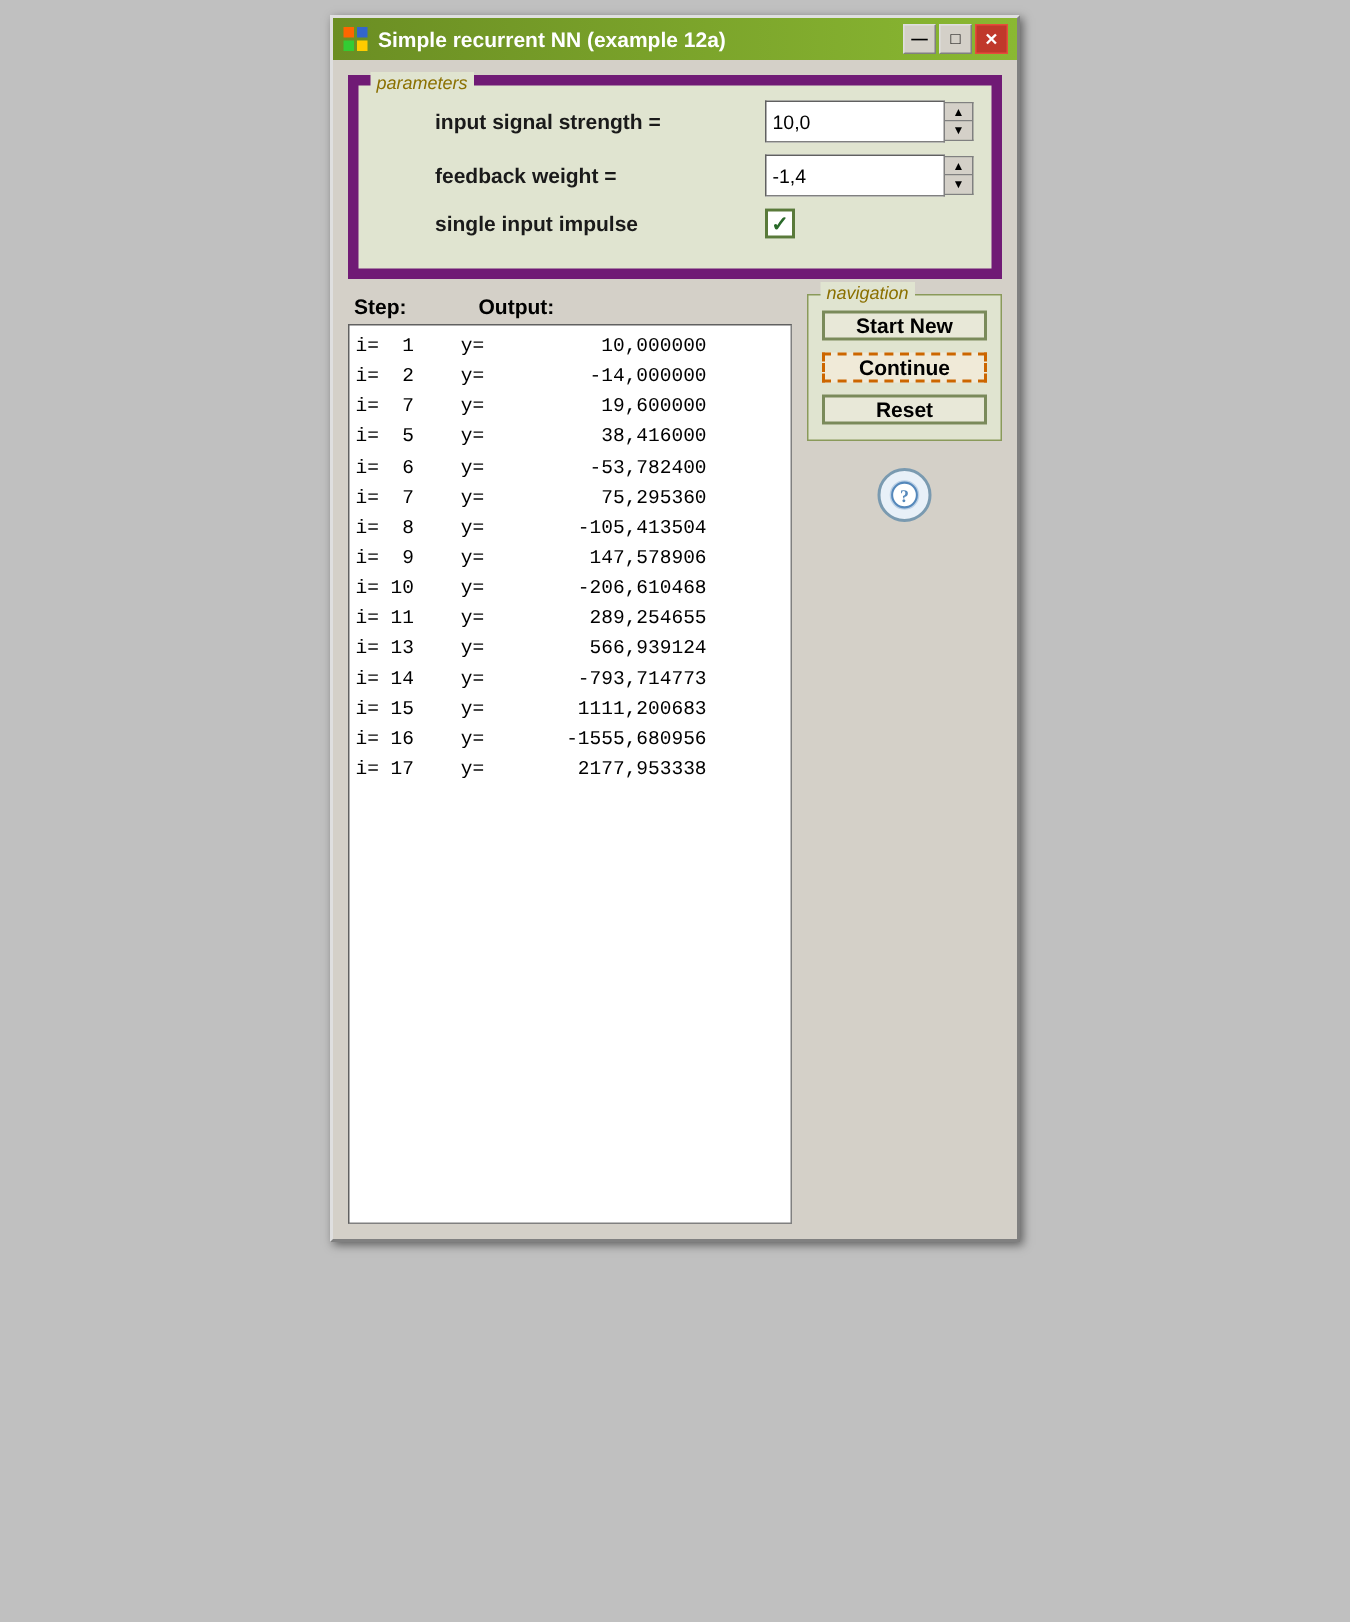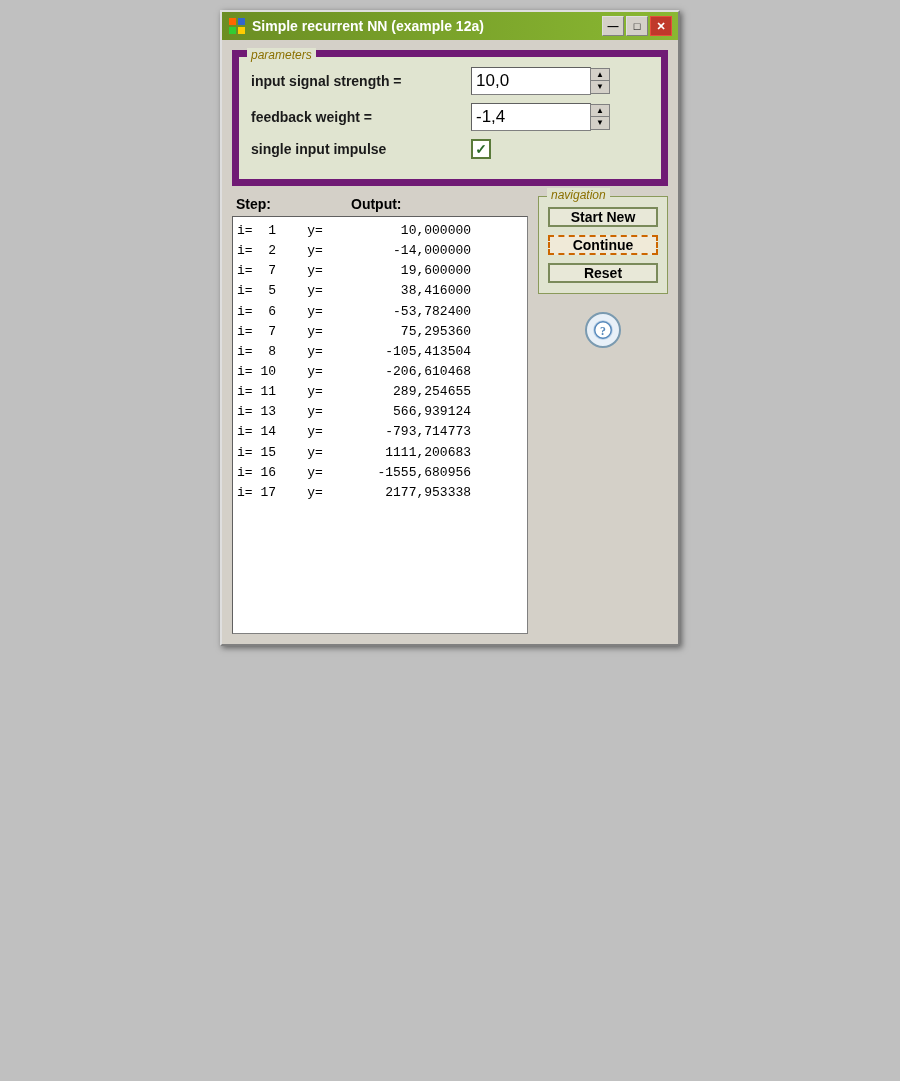--- a/index.html
+++ b/index.html
@@ -98,36 +98,37 @@
       display: flex;
       align-items: center;
       margin-bottom: 8px;
     }
 
     .param-label {
       font-weight: bold;
       font-size: 14px;
       color: #1a1a1a;
       min-width: 220px;
+      margin-left: 39px;
     }
 
     .param-value {
       display: flex;
       align-items: center;
       gap: 0;
     }
 
     .param-input {
       width: 120px;
       height: 24px;
       border: 1px solid #808080;
       border-top-color: #606060;
       border-left-color: #606060;
       background: white;
-      font-size: 17px;
+      font-size: 13px;
       padding: 13px 4px;
       font-family: 'Segoe UI', Tahoma, sans-serif;
     }
 
     .spinner-btns {
       display: flex;
       flex-direction: column;
       border: 1px solid #808080;
       border-left: none;
     }
@@ -177,33 +178,33 @@
       gap: 10px;
       align-items: flex-start;
     }
 
     .output-left {
       flex: 1;
     }
 
     .output-header {
       display: flex;
-      gap: 80px;
+      gap: 48px;
       padding: 0 4px 4px 4px;
       font-weight: bold;
       font-size: 14px;
       text-align: center;
     }
 
     .output-list {
       border: 1px solid #808080;
       border-top-color: #606060;
       border-left-color: #606060;
       background: white;
-      height: 418px;
+      height: 600px;
       overflow-y: auto;
       padding: 4px;
       font-family: 'Courier New', Courier, monospace;
       font-size: 13px;
     }
 
     .output-row {
       white-space: pre;
       line-height: 1.55;
     }
@@ -340,20 +341,21 @@
           <span>Output:</span>
         </div>
         <div class="output-list" id="output-list">
         <div class="output-row">i=  1    y=          10,000000</div>
             <div class="output-row">i=  2    y=         -14,000000</div>
             <div class="output-row">i=  7    y=          19,600000</div>
             <div class="output-row">i=  5    y=          38,416000</div>
             <div class="output-row">i=  6    y=         -53,782400</div>
             <div class="output-row">i=  7    y=          75,295360</div>
             <div class="output-row">i=  8    y=        -105,413504</div>
+            <div class="output-row">i=  9    y=         147,578906</div>
             <div class="output-row">i= 10    y=        -206,610468</div>
             <div class="output-row">i= 11    y=         289,254655</div>
             <div class="output-row">i= 13    y=         566,939124</div>
             <div class="output-row">i= 14    y=        -793,714773</div>
             <div class="output-row">i= 15    y=        1111,200683</div>
             <div class="output-row">i= 16    y=       -1555,680956</div>
             <div class="output-row">i= 17    y=        2177,953338</div>
           </div>
       </div>
 

